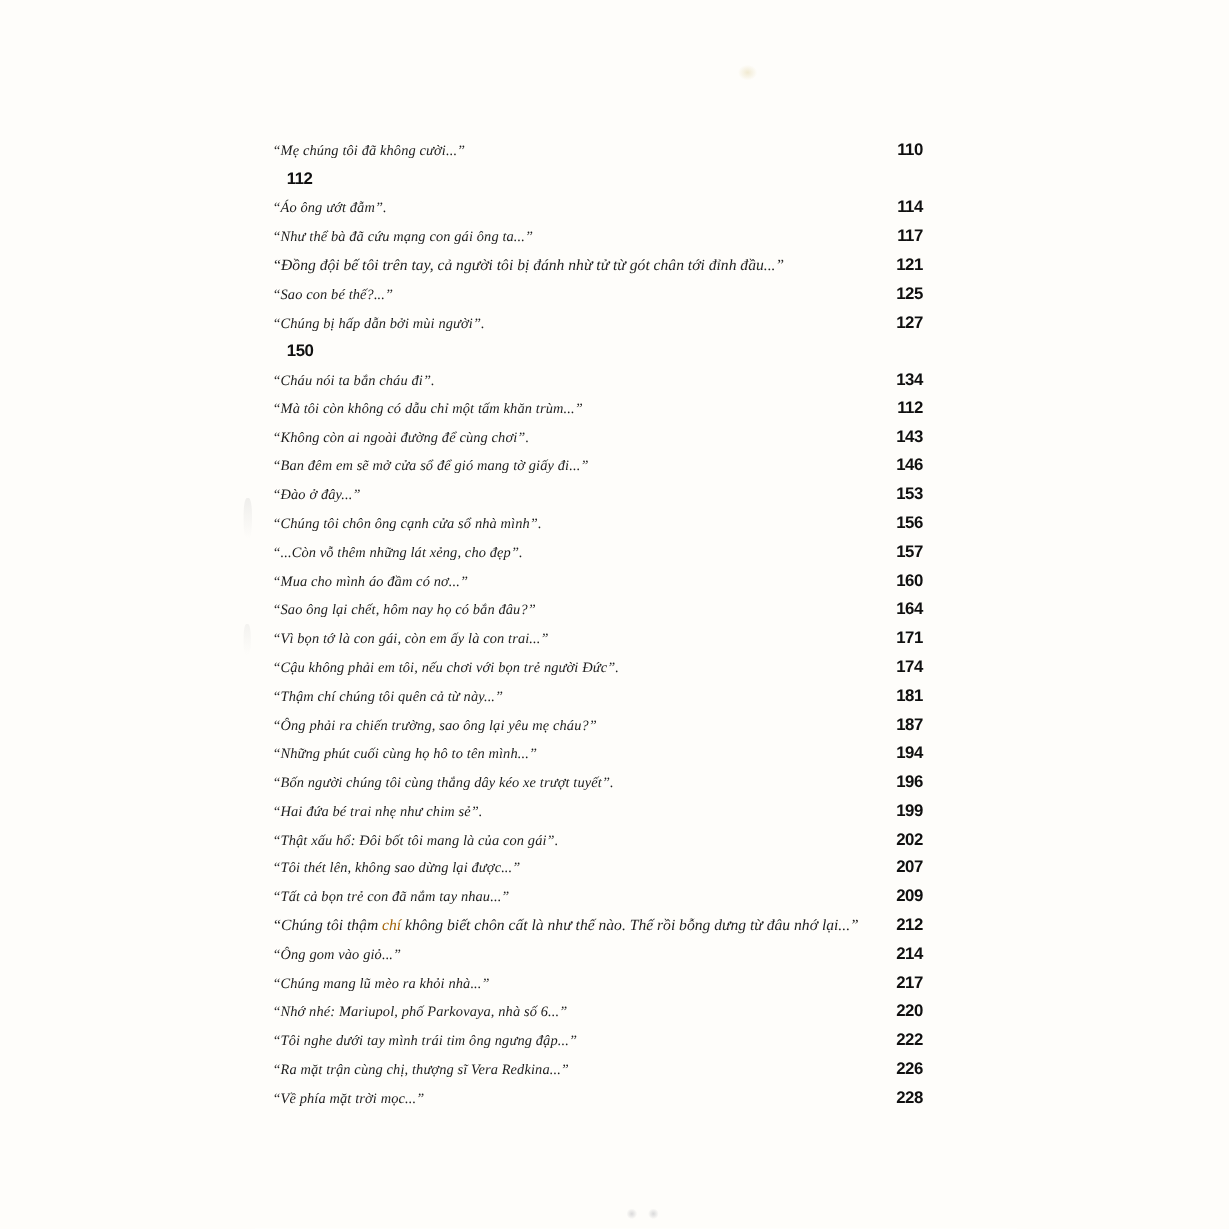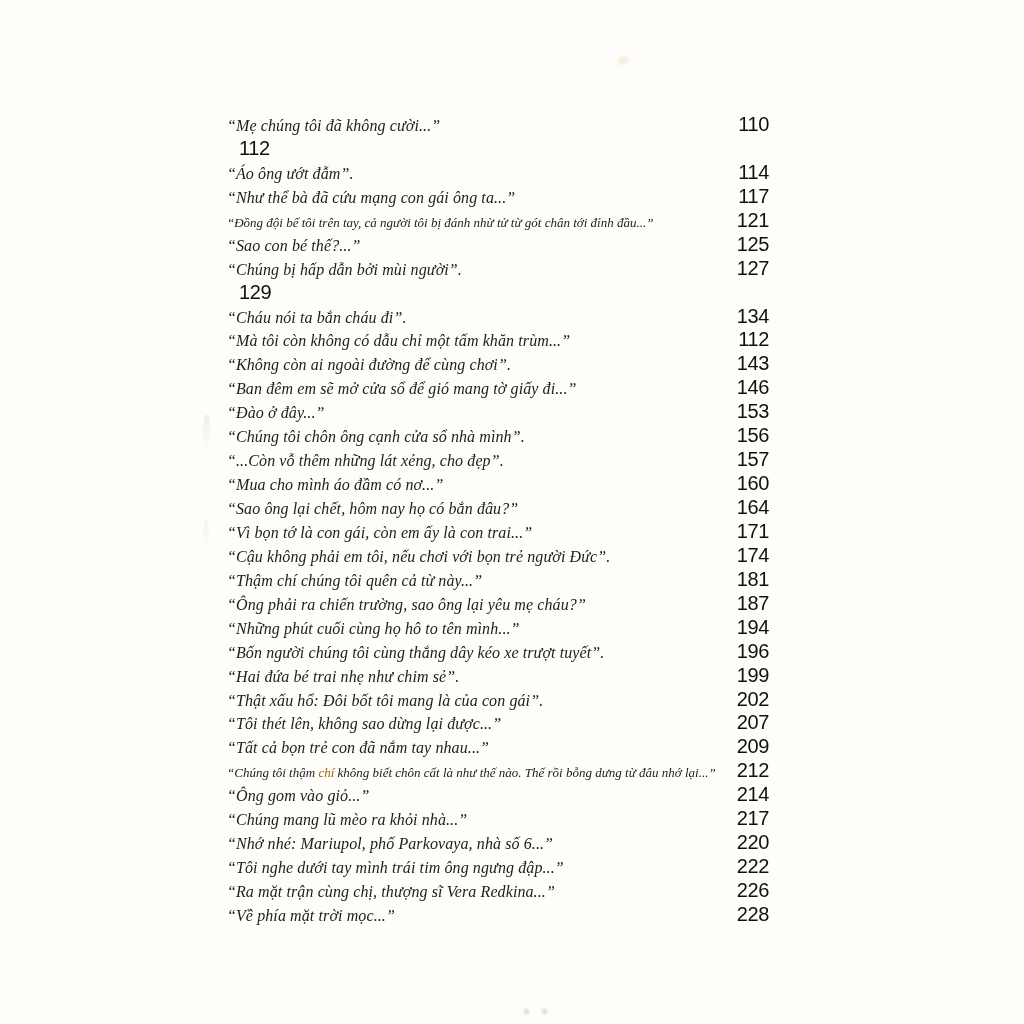--- a/index.html
+++ b/index.html
@@ -25,33 +25,33 @@
     display: flex;
     justify-content: space-between;
     align-items: baseline;
     height: 23.95px;
     line-height: 23.95px;
     white-space: nowrap;
   }
   .title {
     font-family: "Liberation Serif", serif;
     font-style: italic;
-    font-size: 16px;
+    font-size: 12px;
     color: #1c1c1c;
     letter-spacing: 0.1px;
     overflow: hidden;
   }
   .row.long .title {
     font-size: 13px;
     letter-spacing: 0;
   }
   .pagenum {
     font-family: "Liberation Sans", sans-serif;
-    font-weight: 400;
-    font-size: 20px;
+    font-weight: 700;
+    font-size: 14px;
     letter-spacing: -0.4px;
     color: #101010;
     padding-left: 12px;
     flex: none;
     text-align: center;
   }
   .hl-word {
     font-style: italic;
   }
   
@@ -114,21 +114,21 @@
       </div>
       <div class="row">
         <span class="title">“Sao con bé thế?...”</span>
         <span class="pagenum">125</span>
       </div>
       <div class="row">
         <span class="title">“Chúng bị hấp dẫn bởi mùi người”.</span>
         <span class="pagenum">127</span>
       </div>
       <div class="row">
-        <span class="pagenum">129</span>
+        <span class="pagenum">150</span>
       </div>
       <div class="row">
         <span class="title">“Cháu nói ta bắn cháu đi”.</span>
         <span class="pagenum">134</span>
       </div>
       <div class="row">
         <span class="title">“Mà tôi còn không có dẫu chỉ một tấm khăn trùm...”</span>
         <span class="pagenum">112</span>
       </div>
       <div class="row">

